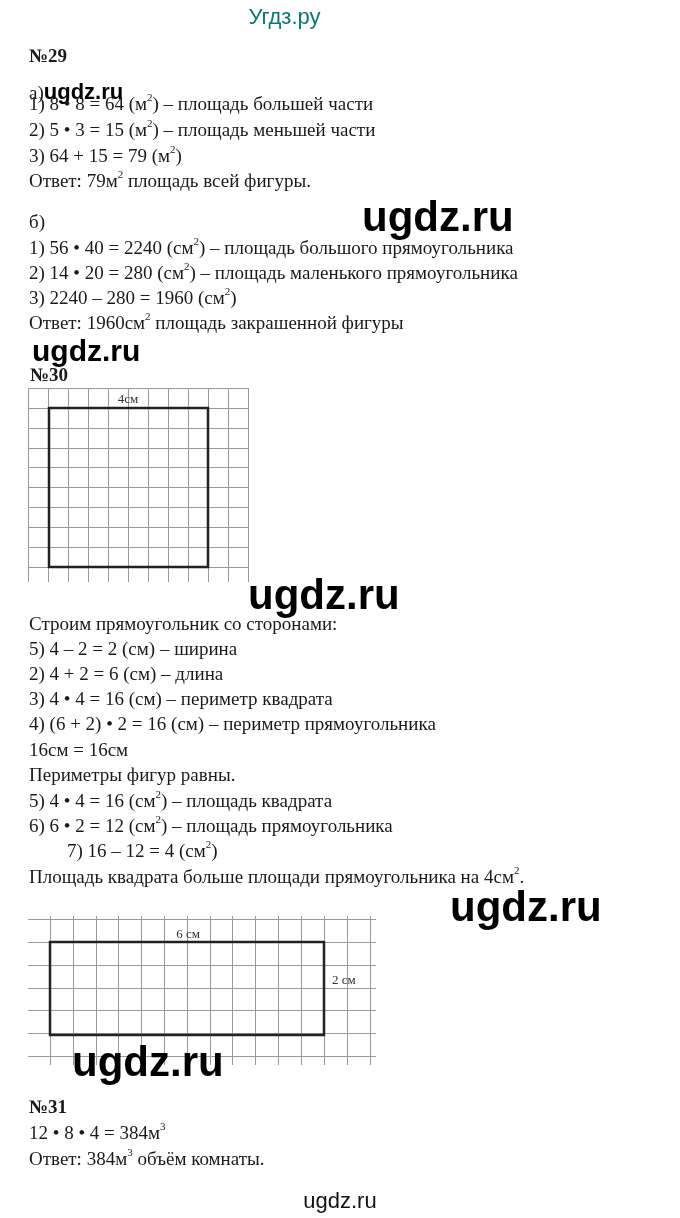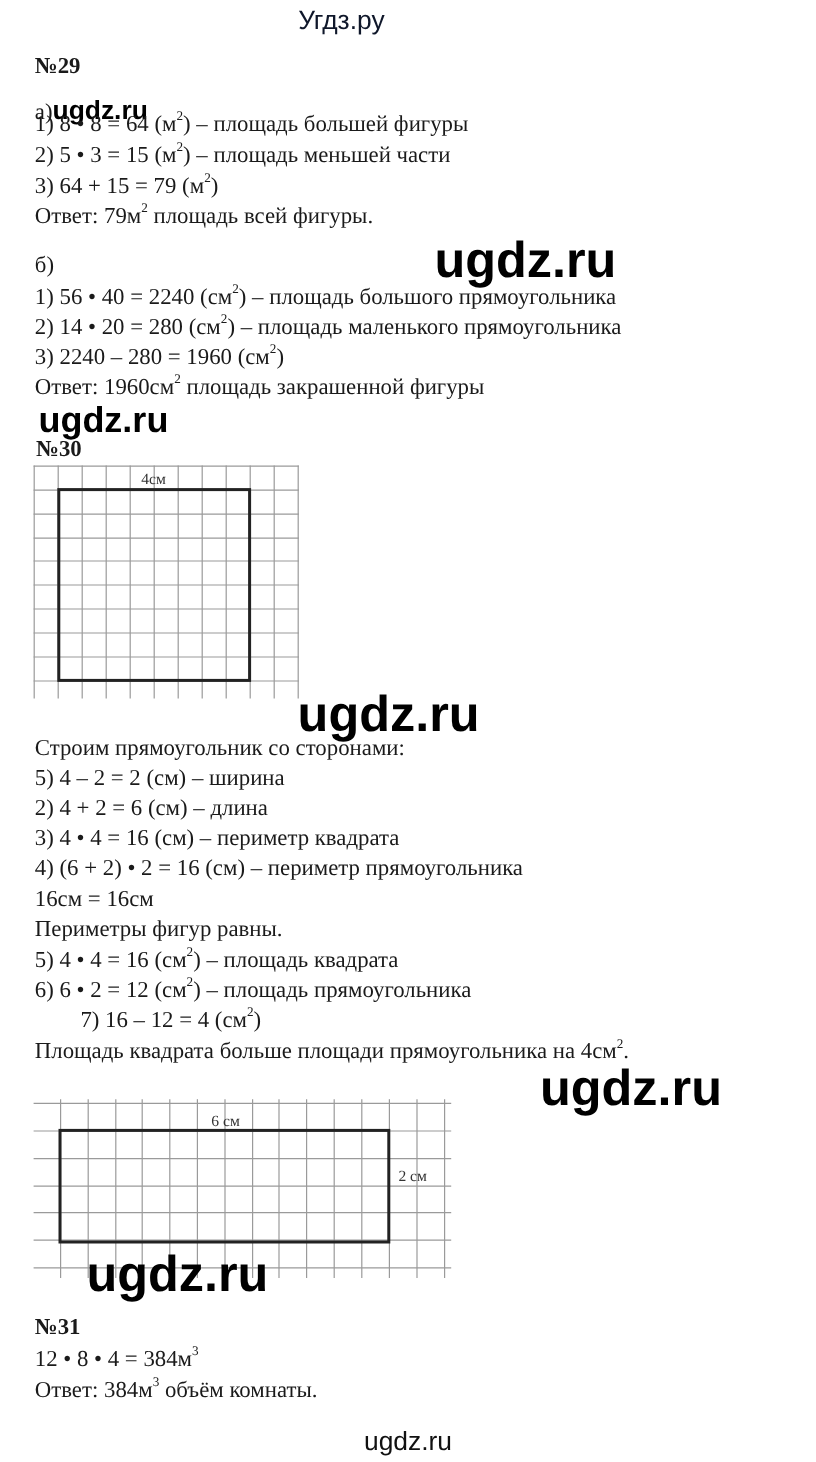--- a/index.html
+++ b/index.html
@@ -1,41 +1,41 @@
 <!DOCTYPE html>
 <html><head>
 <meta charset="utf-8">
 <style>
   html, body { margin: 0; padding: 0; background: #ffffff; }
   body { width: 680px; height: 1218px; position: relative; overflow: hidden; color: #1a1a1a; }
   .serif { font-family: "Liberation Serif", "DejaVu Serif", serif; }
   .sans { font-family: "Liberation Sans", "DejaVu Sans", sans-serif; }
   .abs { position: absolute; white-space: nowrap; }
-  .header-title { left: 0; width: 569px; top: 2px; text-align: center; font-size: 22px; line-height: 30px; color: #0f172a; }
+  .header-title { left: 0; width: 569px; top: 2px; text-align: center; font-size: 22px; line-height: 30px; color: #0f766e; }
   .footer-title { left: 0; width: 680px; top: 1186px; text-align: center; font-size: 22px; line-height: 30px; color: #111; }
   .task-no { font-weight: bold; font-size: 19px; line-height: 22px; }
   .line { font-size: 19px; line-height: 22px; color: #1a1a1a; }
   sup { font-size: 11px; line-height: 0; position: relative; top: -2px; vertical-align: super; }
   .wm { font-family: "Liberation Sans", "DejaVu Sans", sans-serif; font-weight: bold; color: #000; letter-spacing: 0px; }
   .wm-small { font-size: 22px; line-height: 24px; }
   .wm-big { font-size: 42px; line-height: 44px; }
   .grid-svg { position: absolute; }
   .fig-label { font-family: "Liberation Serif", "DejaVu Serif", serif; font-size: 13px; fill: #333; }
 </style>
 </head>
 <body>
 
 <div class="abs sans header-title">Угдз.ру</div>
 
 <div class="abs serif task-no" style="left:29px; top:45px;">№29</div>
 <div class="abs serif line" style="left:29px; top:80px;">
   <span>а)</span><span class="wm wm-small">ugdz.ru</span>
 </div>
 
-<div class="abs serif line" style="left:29px; top:93px;"><span>1) 8 • 8 = 64 (м</span><sup>2</sup><span>) – площадь большей фигуры</span></div>
+<div class="abs serif line" style="left:29px; top:93px;"><span>1) 8 • 8 = 64 (м</span><sup>2</sup><span>) – площадь большей части</span></div>
 <div class="abs serif line" style="left:29px; top:119px;"><span>2) 5 • 3 = 15 (м</span><sup>2</sup><span>) – площадь меньшей части</span></div>
 <div class="abs serif line" style="left:29px; top:145px;"><span>3) 64 + 15 = 79 (м</span><sup>2</sup><span>)</span></div>
 <div class="abs serif line" style="left:29px; top:170px;"><span>Ответ: 79м</span><sup>2</sup><span> площадь всей фигуры.</span></div>
 
 <div class="abs wm wm-big" style="left:362px; top:195px;">ugdz.ru</div>
 
 <div class="abs serif line" style="left:29px; top:211px;">б)</div>
 <div class="abs serif line" style="left:29px; top:237px;"><span>1) 56 • 40 = 2240 (см</span><sup>2</sup><span>) – площадь большого прямоугольника</span></div>
 <div class="abs serif line" style="left:29px; top:262px;"><span>2) 14 • 20 = 280 (см</span><sup>2</sup><span>) – площадь маленького прямоугольника</span></div>
 <div class="abs serif line" style="left:29px; top:287px;"><span>3) 2240 – 280 = 1960 (см</span><sup>2</sup><span>)</span></div>

